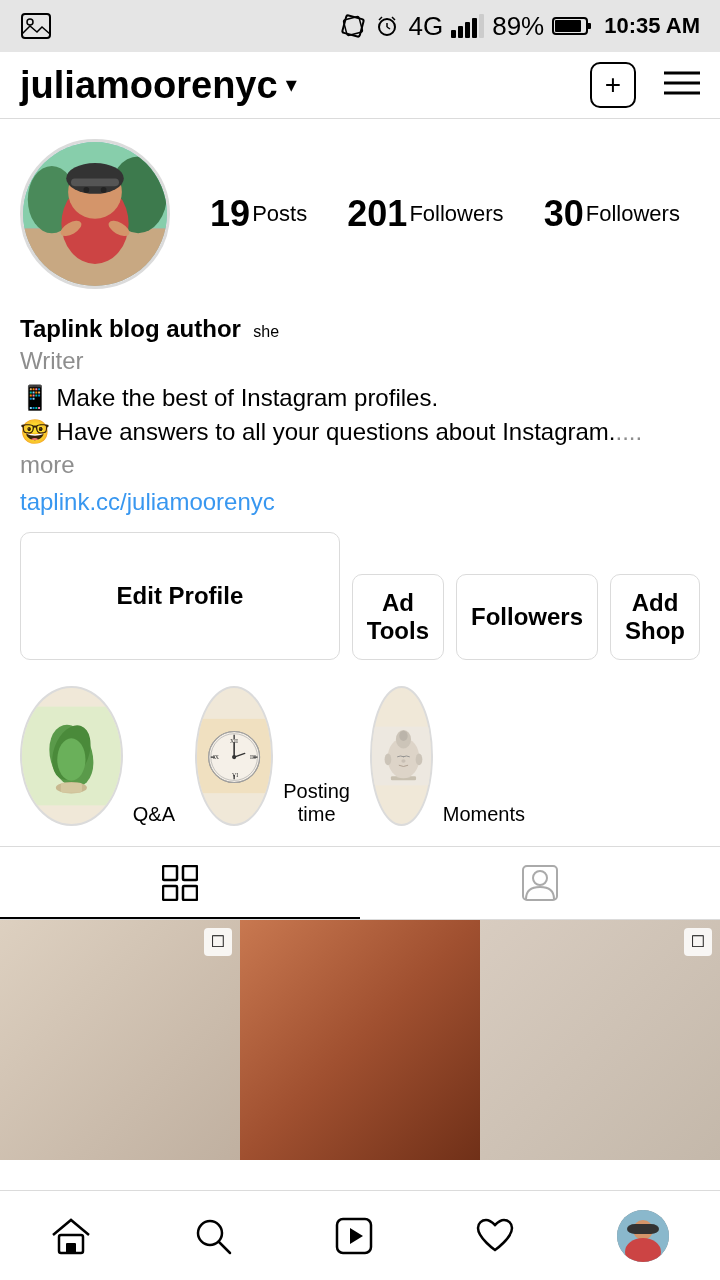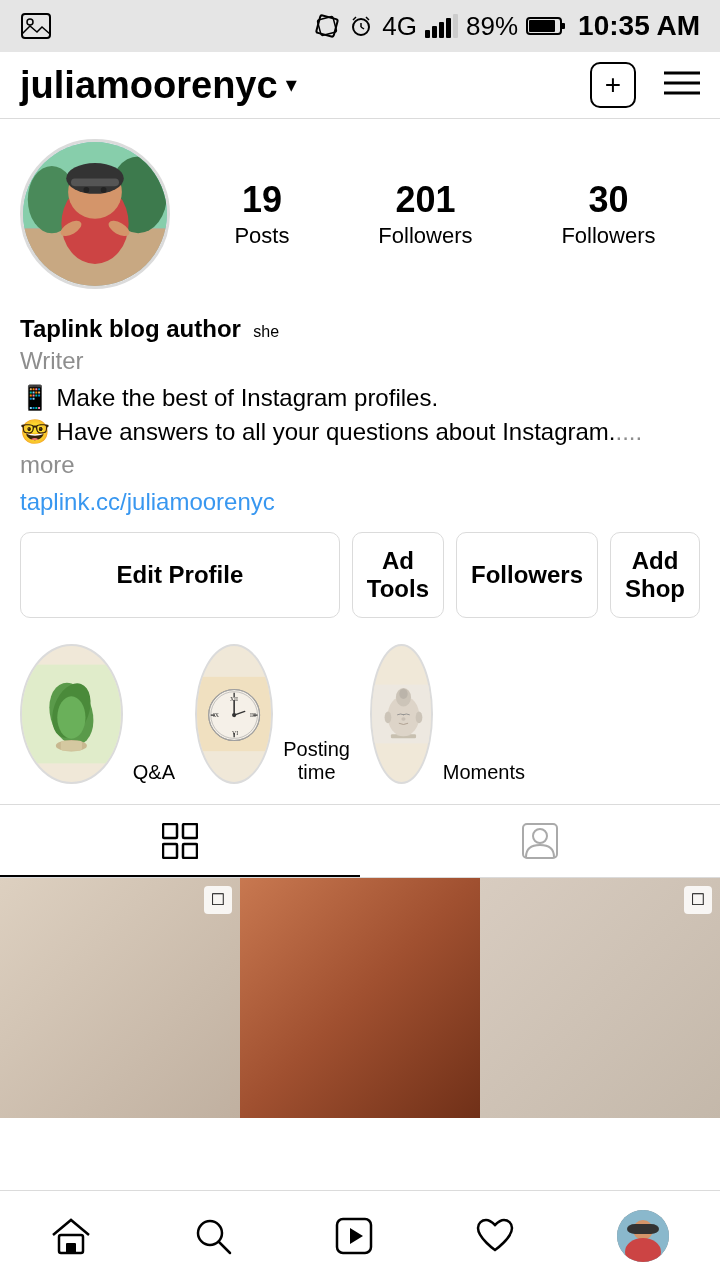--- a/index.html
+++ b/index.html
@@ -6,21 +6,21 @@
     * { margin: 0; padding: 0; box-sizing: border-box; }
     body { font-family: -apple-system, BlinkMacSystemFont, 'Segoe UI', sans-serif; background: #fff; width: 720px; min-height: 1280px; overflow-x: hidden; }
 
     
     .status-bar {
       display: flex; align-items: center; justify-content: space-between;
       padding: 8px 20px; background: #e5e5e5; height: 52px;
     }
     .status-left { display: flex; align-items: center; gap: 6px; }
     .status-right { display: flex; align-items: center; gap: 8px; font-size: 26px; font-weight: 500; }
-    .status-time { font-size: 28px; font-weight: 600; margin-left: 4px; }
+    .status-time { font-size: 22px; font-weight: 600; margin-left: 4px; }
 
     
     .header {
       display: flex; align-items: center; justify-content: space-between;
       padding: 10px 20px 10px 20px; border-bottom: 1px solid #dbdbdb;
     }
     .username-row { display: flex; align-items: center; gap: 8px; }
     .username { font-size: 38px; font-weight: 700; color: #000; }
     .dropdown-arrow { font-size: 22px; color: #000; }
     .header-icons { display: flex; align-items: center; gap: 28px; }
@@ -32,40 +32,40 @@
 
     
     .profile-section { padding: 20px 20px 10px; }
     .profile-top { display: flex; align-items: center; gap: 20px; margin-bottom: 16px; }
     .avatar-wrap {
       width: 150px; height: 150px; border-radius: 50%; overflow: hidden;
       border: 3px solid #dbdbdb; flex-shrink: 0;
     }
     .avatar-wrap svg { width: 100%; height: 100%; }
     .stats { display: flex; flex: 1; justify-content: space-around; align-items: center; }
-    .stat-item { display: flex; flex-direction: column; align-items: center; gap: 2px; }
+    .stat-item { display: flex; align-items: center; gap: 2px; }
     .stat-number { font-size: 36px; font-weight: 700; color: #000; }
     .stat-label { font-size: 22px; color: #000; }
 
     
     .bio-section { padding: 0 20px 16px; }
     .bio-name { font-size: 24px; font-weight: 700; color: #000; display: inline; }
     .bio-pronoun { font-size: 16px; color: #000000; margin-left: 8px; }
     .bio-role { font-size: 24px; color: #8e8e8e; margin-top: 4px; }
     .bio-text { font-size: 24px; color: #000; margin-top: 6px; line-height: 1.4; }
     .bio-more { color: #8e8e8e; }
     .bio-link { font-size: 24px; color: #3897f0; margin-top: 6px; }
 
     
     .action-buttons { padding: 0 20px 16px; display: flex; gap: 12px; }
     .btn-edit {
       width: 100%; padding: 14px; border: 1.5px solid #dbdbdb; border-radius: 10px;
       background: #fff; font-size: 24px; font-weight: 700; cursor: pointer; text-align: center;
     }
-    .btn-row { display: flex; gap: 12px; }
+    .btn-row { display: flex; gap: 12px; margin-top: 42px; }
     .btn-secondary {
       flex: 1; padding: 14px; border: 1.5px solid #dbdbdb; border-radius: 10px;
       background: #fff; font-size: 24px; font-weight: 700; cursor: pointer; text-align: center;
     }
 
     
     .highlights { display: flex; gap: 20px; padding: 10px 20px 20px; overflow-x: auto; }
     .highlight-item { display: flex; align-items: flex-end; gap: 10px; flex-shrink: 0; width: 155px; }
     .highlight-circle {
       width: 140px; height: 140px; border-radius: 50%; overflow: hidden;

